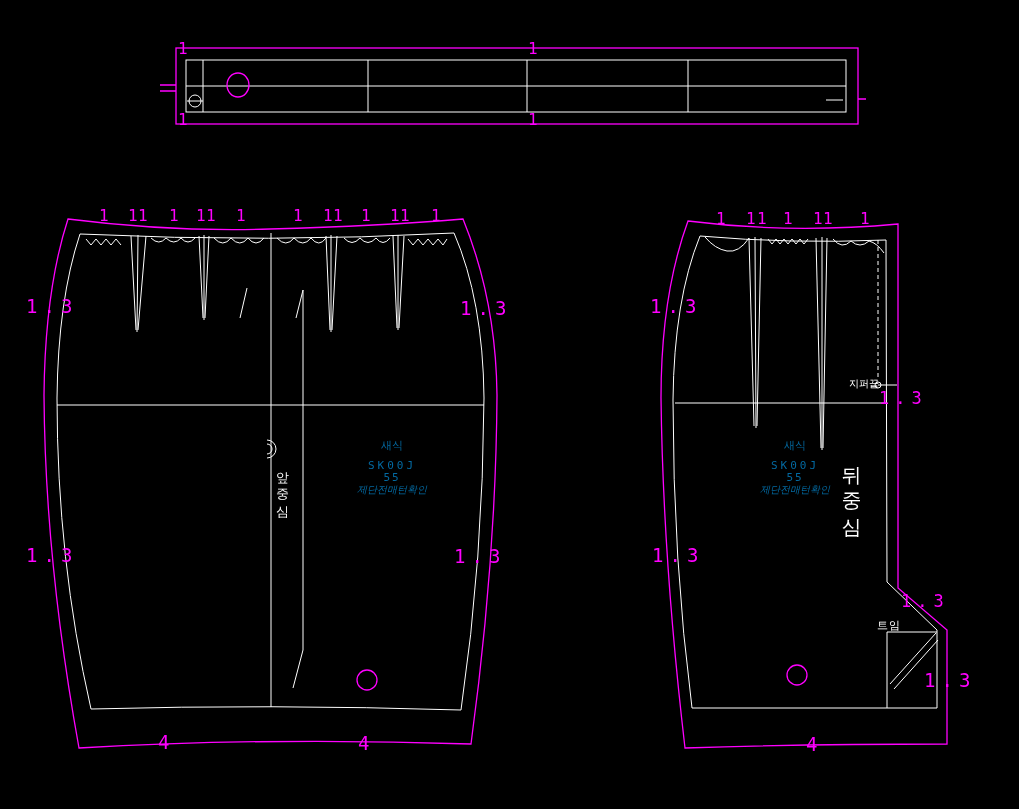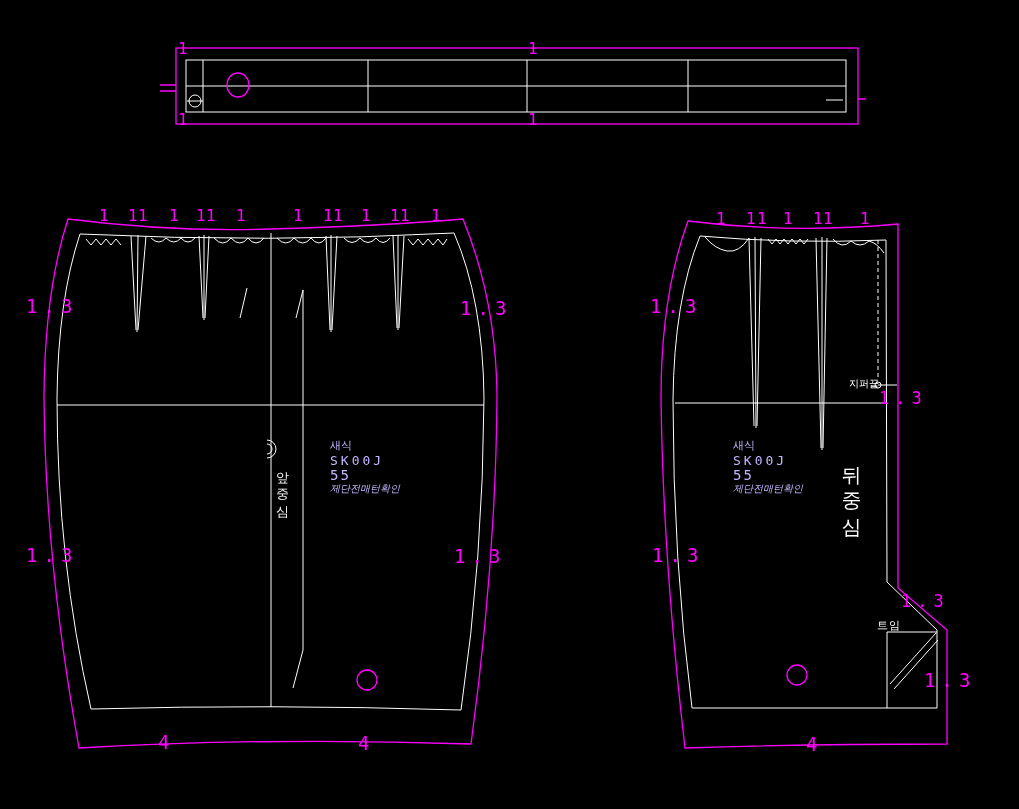--- a/index.html
+++ b/index.html
@@ -8,24 +8,24 @@
   svg{position:absolute;left:0;top:0;}
   .m{stroke:#ff00ff;fill:none;stroke-width:1.3;}
   .w{stroke:#ffffff;fill:none;stroke-width:1;}
   .lbl{position:absolute;color:#ff00ff;line-height:1;white-space:pre;}
   .tick{font-size:16px;}
   .sa{font-size:19px;letter-spacing:6px;}
   .sa2{font-size:17px;letter-spacing:6px;}
   .hem{font-size:19px;}
   .wt{color:#ffffff;}
   .vert{writing-mode:vertical-rl;text-orientation:upright;}
-  .info{position:absolute;width:124px;color:#c4b5fd;text-align:left;line-height:1.05;}
+  .info{position:absolute;width:124px;color:#0369a1;text-align:center;line-height:1.05;}
   .info .l1{font-size:11px;}
-  .info .l2{font-size:13px;letter-spacing:3px;margin-top:2px;}
-  .info .l3{font-size:14px;letter-spacing:2px;margin-top:1px;}
+  .info .l2{font-size:11px;letter-spacing:3px;margin-top:8px;}
+  .info .l3{font-size:11px;letter-spacing:2px;margin-top:1px;}
   .info .l4{font-size:10px;margin-top:1px;letter-spacing:0;font-style:italic;}
   .zip{font-size:10px;}
   .vent{font-size:11px;letter-spacing:1px;}
   .cf{font-size:13px;letter-spacing:4px;}
   .cb{font-size:20px;letter-spacing:6px;}
 </style>
 </head>
 <body>
 
 <div class="stage">

